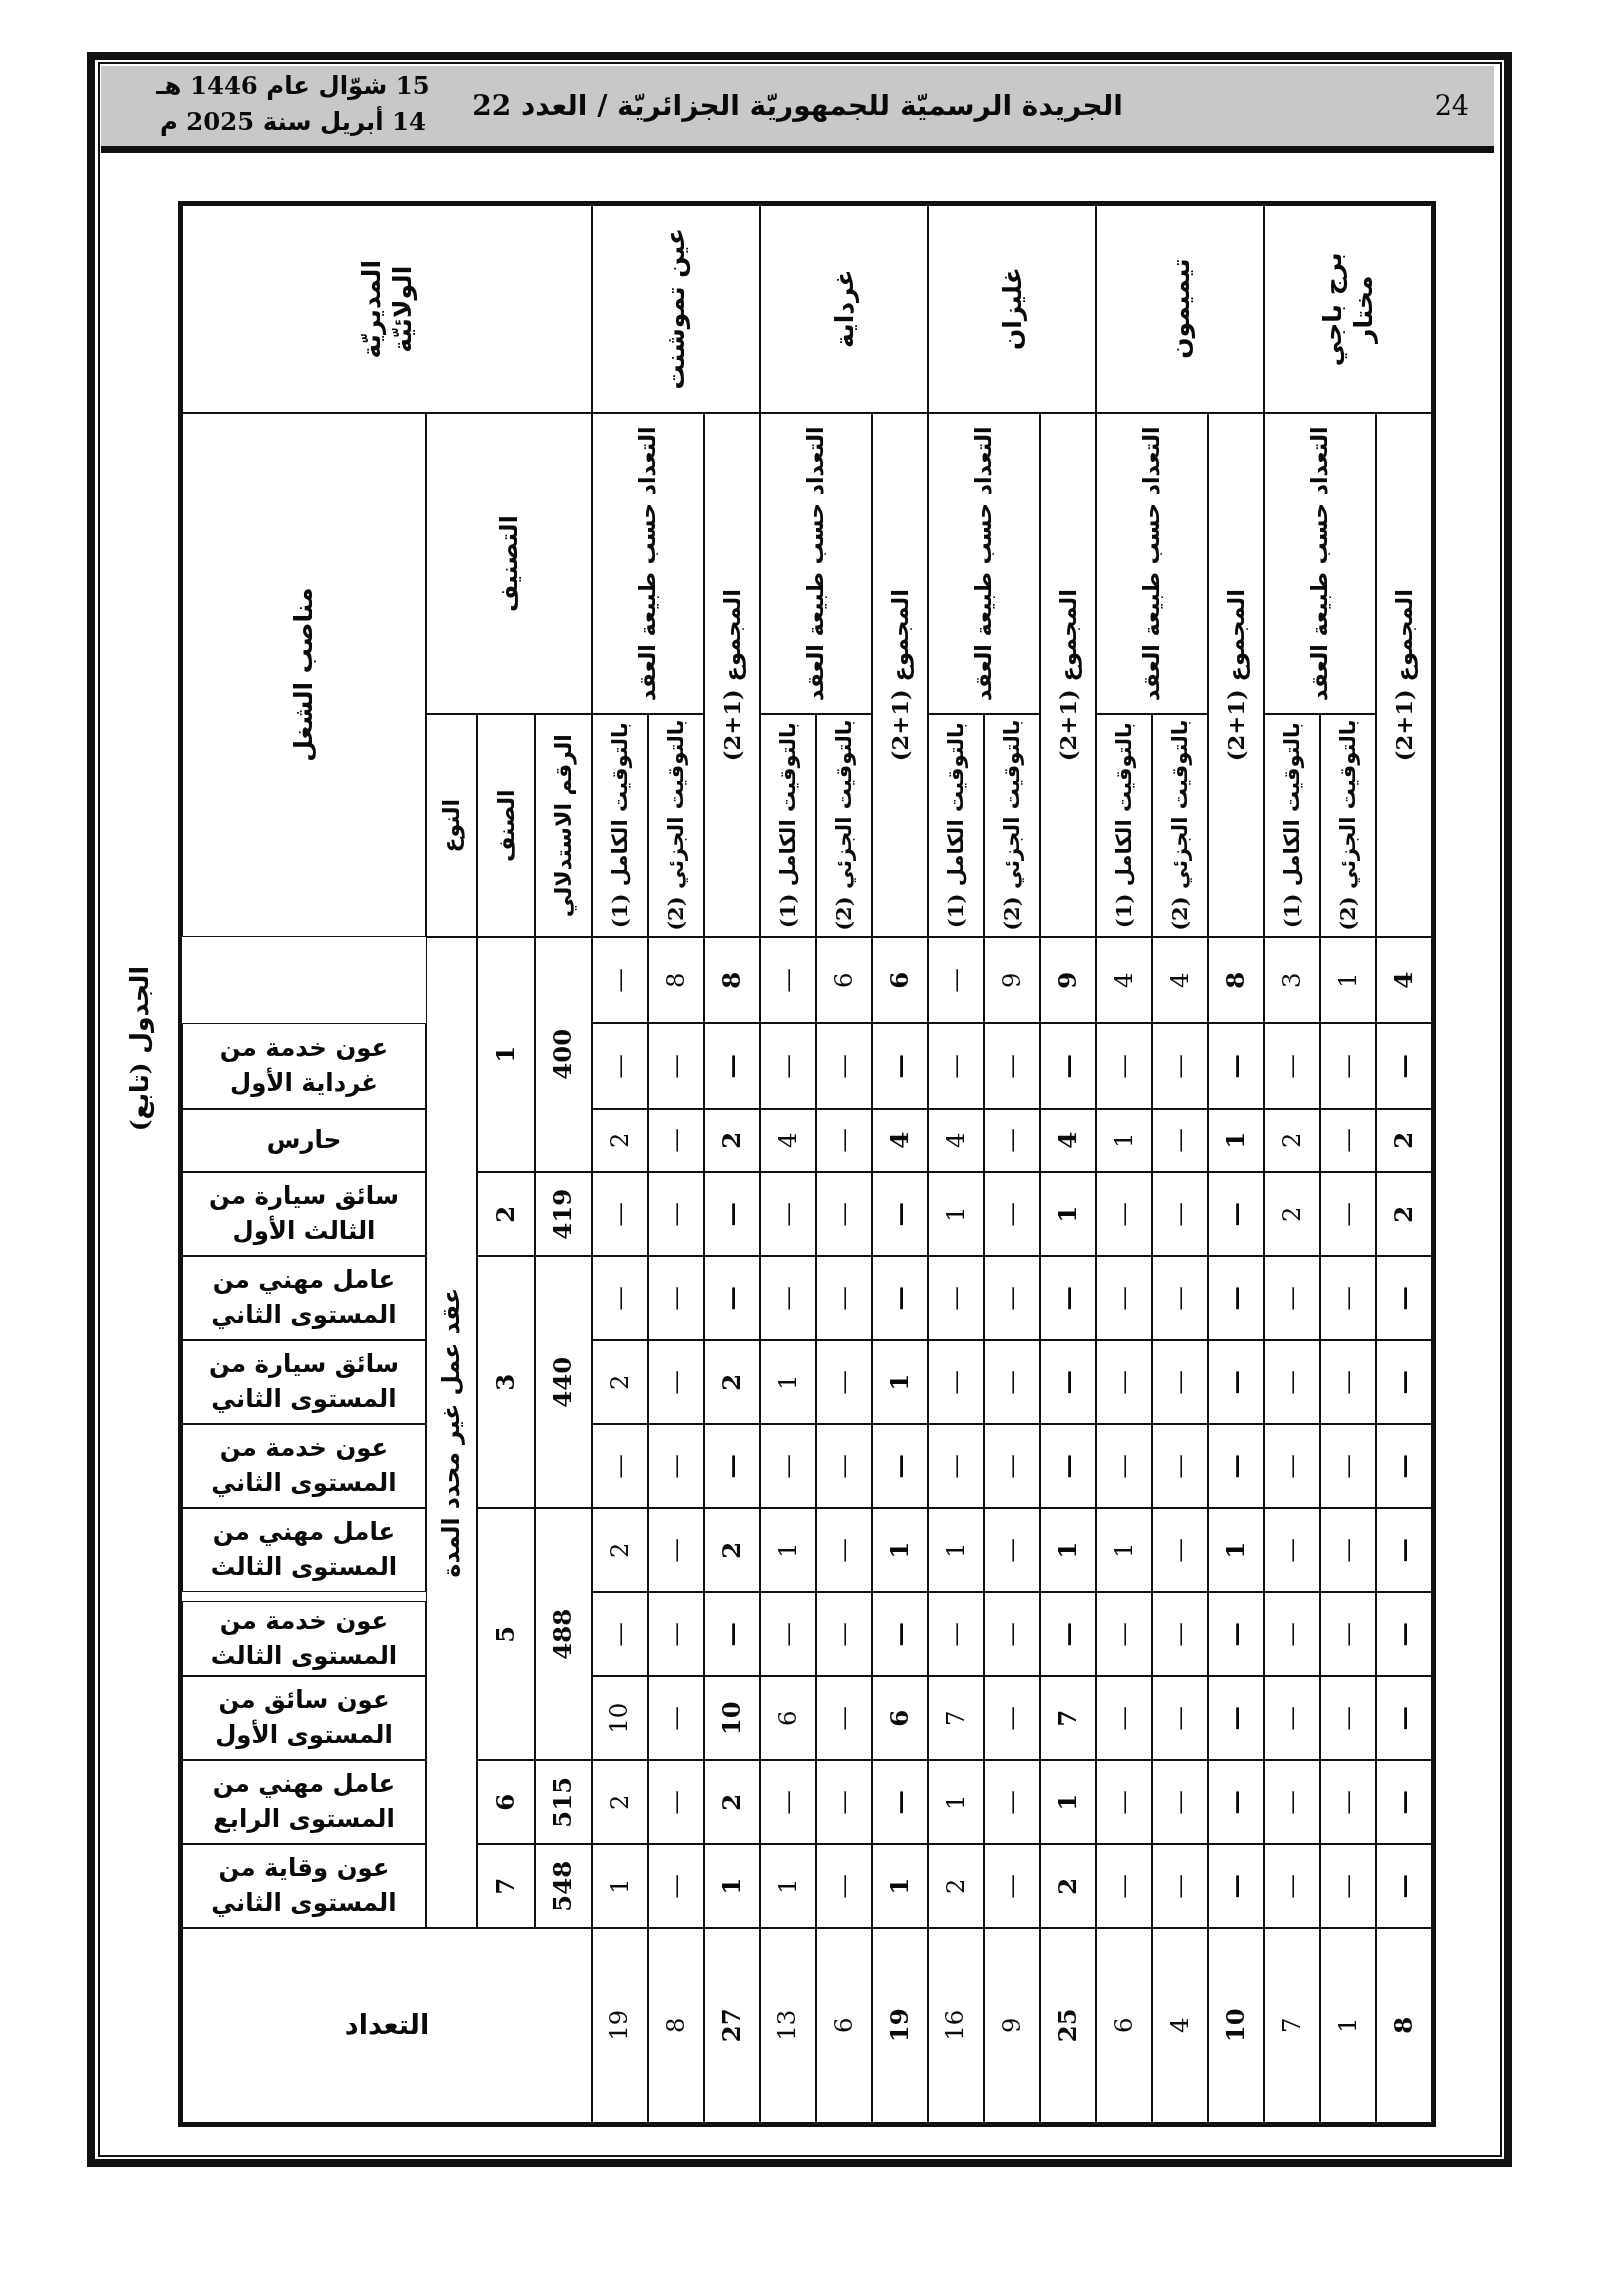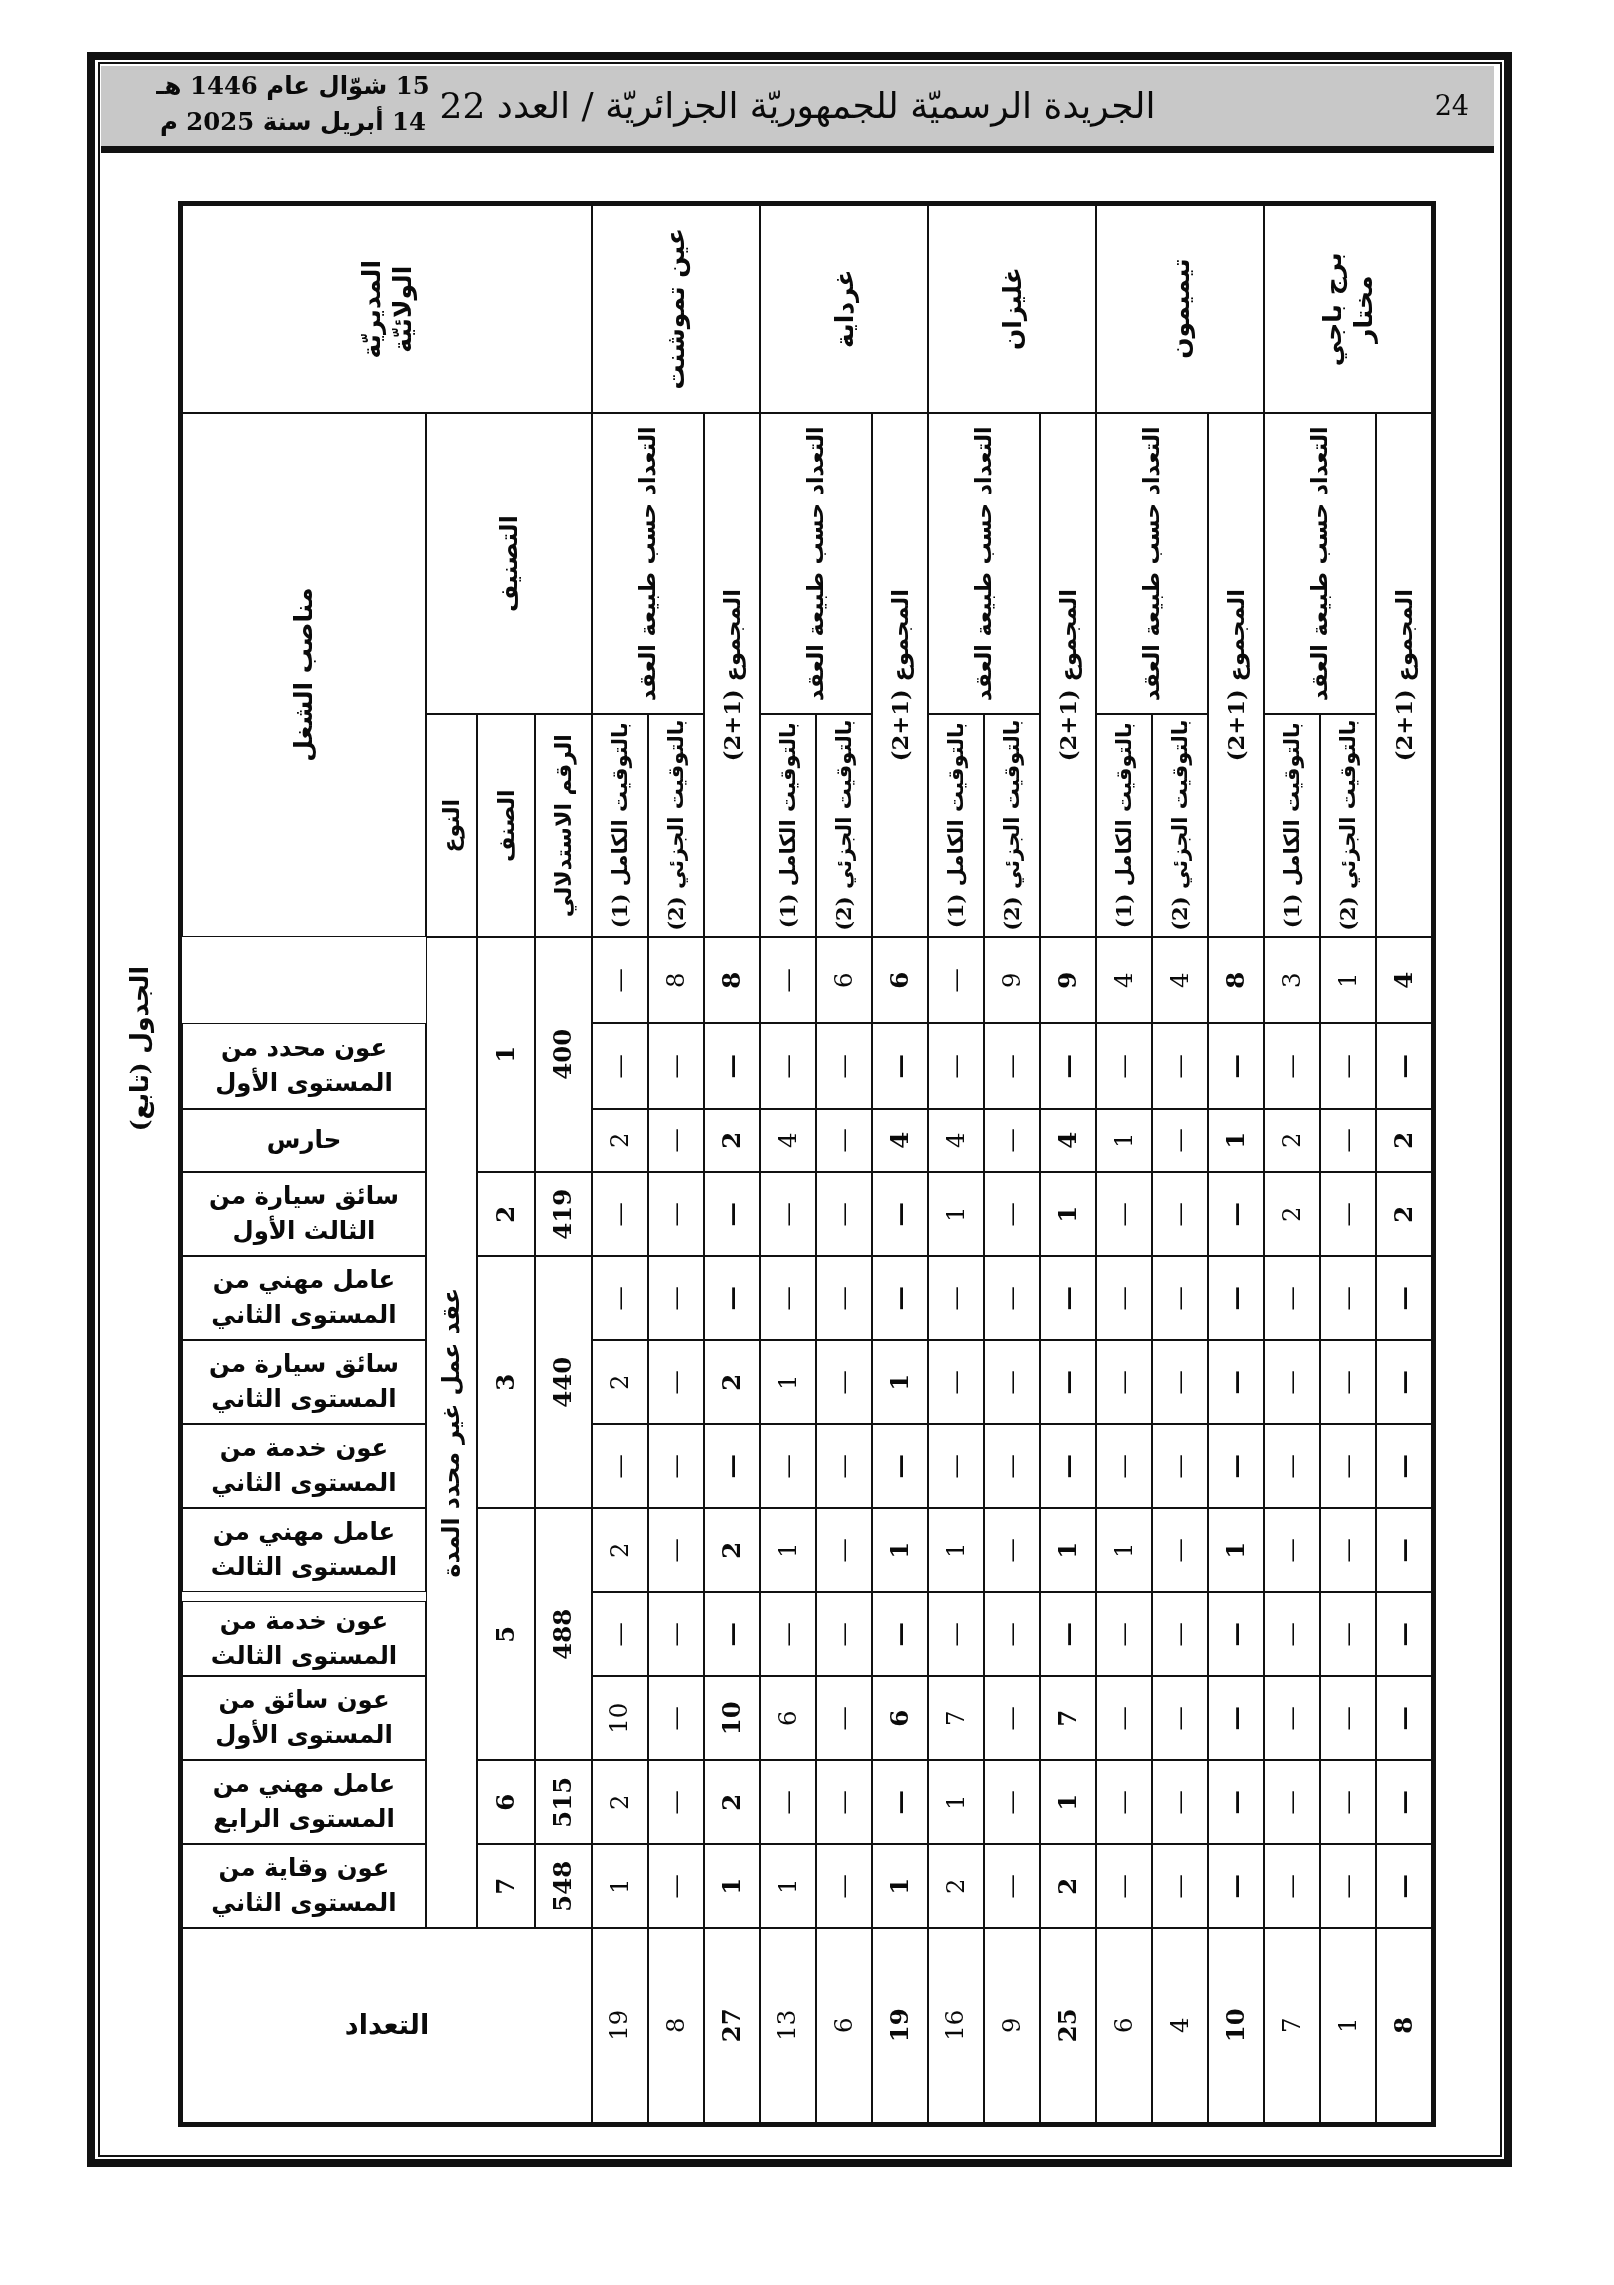--- a/index.html
+++ b/index.html
@@ -6,21 +6,21 @@
   body{font-family:"DejaVu Serif","DejaVu Sans",sans-serif;color:#0a0a0a;}
   .page{position:relative;width:1615px;height:2285px;background:#ffffff;overflow:hidden;}
 
   
   .frame-outer{position:absolute;left:87px;top:52px;width:1409px;height:2099px;border:8.1px solid #111;}
   .frame-inner{position:absolute;left:98px;top:62px;width:1400px;height:2091px;border:2.7px solid #111;}
 
   
   .masthead{position:absolute;left:101px;top:66px;width:1393px;height:80px;background:#c8c8c8;border-bottom:7.2px solid #111;}
   .m-dates{position:absolute;left:20px;top:1.8px;width:344px;text-align:center;font-weight:bold;font-size:24.4px;line-height:1.5;}
-  .m-title{position:absolute;left:50%;top:0;transform:translateX(-50%);height:80px;line-height:80px;font-weight:normal;font-size:36px;white-space:nowrap;}
+  .m-title{position:absolute;left:50%;top:0;transform:translateX(-50%);height:80px;line-height:80px;font-weight:bold;font-size:28px;white-space:nowrap;}
   .m-pageno{position:absolute;right:25px;top:0;height:80px;line-height:80px;font-size:27px;}
 
   
   .caption{position:absolute;left:105px;top:936px;width:69px;height:226px;display:flex;align-items:center;justify-content:center;}
 
   
   #gtable{position:absolute;left:178px;top:201px;display:grid;
     grid-template-columns:244px 51px 58px 57px repeat(15,56px);
     grid-template-rows:208px 301px 223px 86px 86px 63px repeat(9,84px) 195px;
     border:4.5px solid #111;background:#fff;}
@@ -227,21 +227,21 @@
       <div class="c" style="grid-area: 4 / 17;">
         <div class="vt f27 num" dir="rtl">3</div>
       </div>
       <div class="c" style="grid-area: 4 / 18;">
         <div class="vt f27 num" dir="rtl">1</div>
       </div>
       <div class="c" style="grid-area: 4 / 19;">
         <div class="vt f27 num b" dir="rtl">4</div>
       </div>
       <div class="c" style="grid-area: 5 / 1;">
-        <div class="hz b f27" dir="rtl">عون محدد من المستوى الأول</div>
+        <div class="hz b f27" dir="rtl">عون خدمة من غرداية الأول</div>
       </div>
       <div class="c" style="grid-area: 5 / 5;">
         <div class="vt f27 num" dir="rtl">—</div>
       </div>
       <div class="c" style="grid-area: 5 / 6;">
         <div class="vt f27 num" dir="rtl">—</div>
       </div>
       <div class="c" style="grid-area: 5 / 7;">
         <div class="vt f27 num b" dir="rtl">—</div>
       </div>

